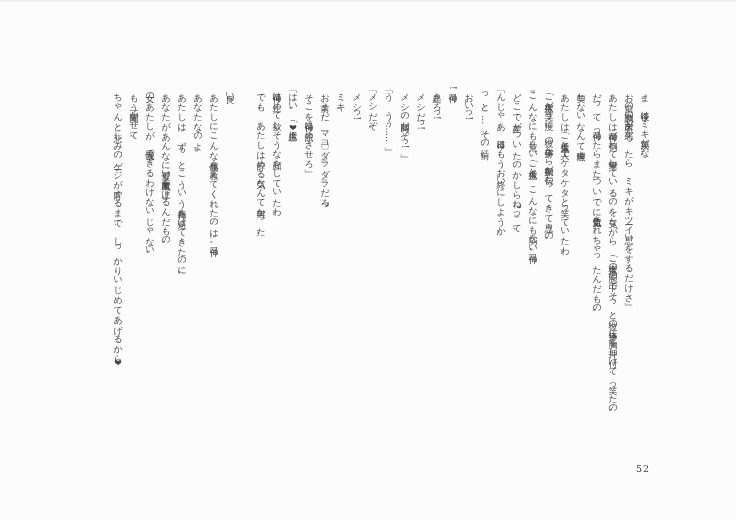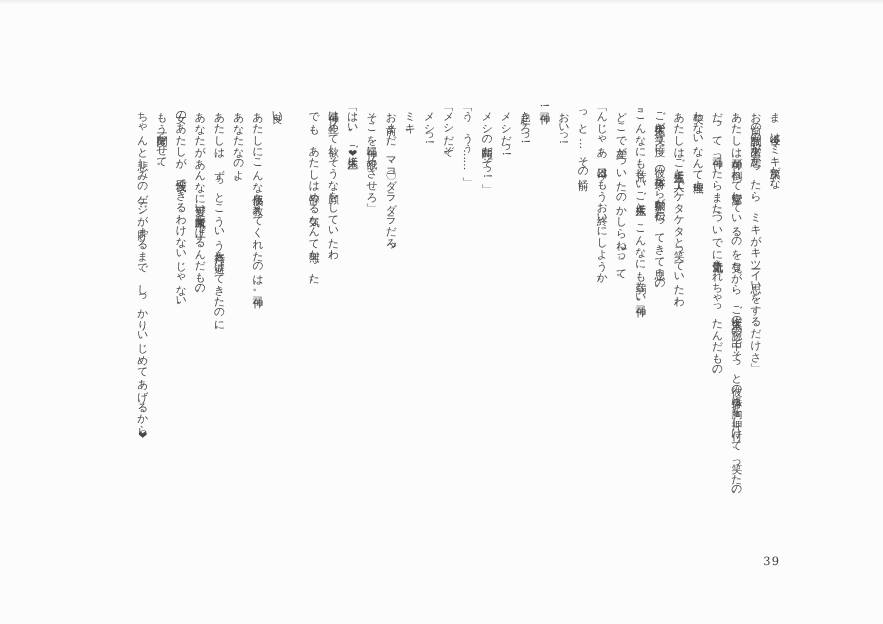--- a/index.html
+++ b/index.html
@@ -85,14 +85,14 @@
     <p>でも、あたしは辞める気なんて無かった。</p>
     <p class="para-gap">良い?</p>
     <p>あたしにこんな快感を教えてくれたのは、伸司。</p>
     <p>あなたなのよ。</p>
     <p>あたしは、ずっとこういう行為を避けてきたのに。</p>
     <p>あなたがあんなに可愛い断末魔を上げるんだもの。</p>
     <p>女のあたしが、我慢できるわけないじゃない。</p>
     <p>もう一度聞かせて。</p>
     <p>ちゃんと悲しみのゲージが貯まるまで、しっかりいじめてあげるから❤</p>
   </div>
-  <div class="page-number">39</div>
+  <div class="page-number">52</div>
 </div>
 
 </body></html>

